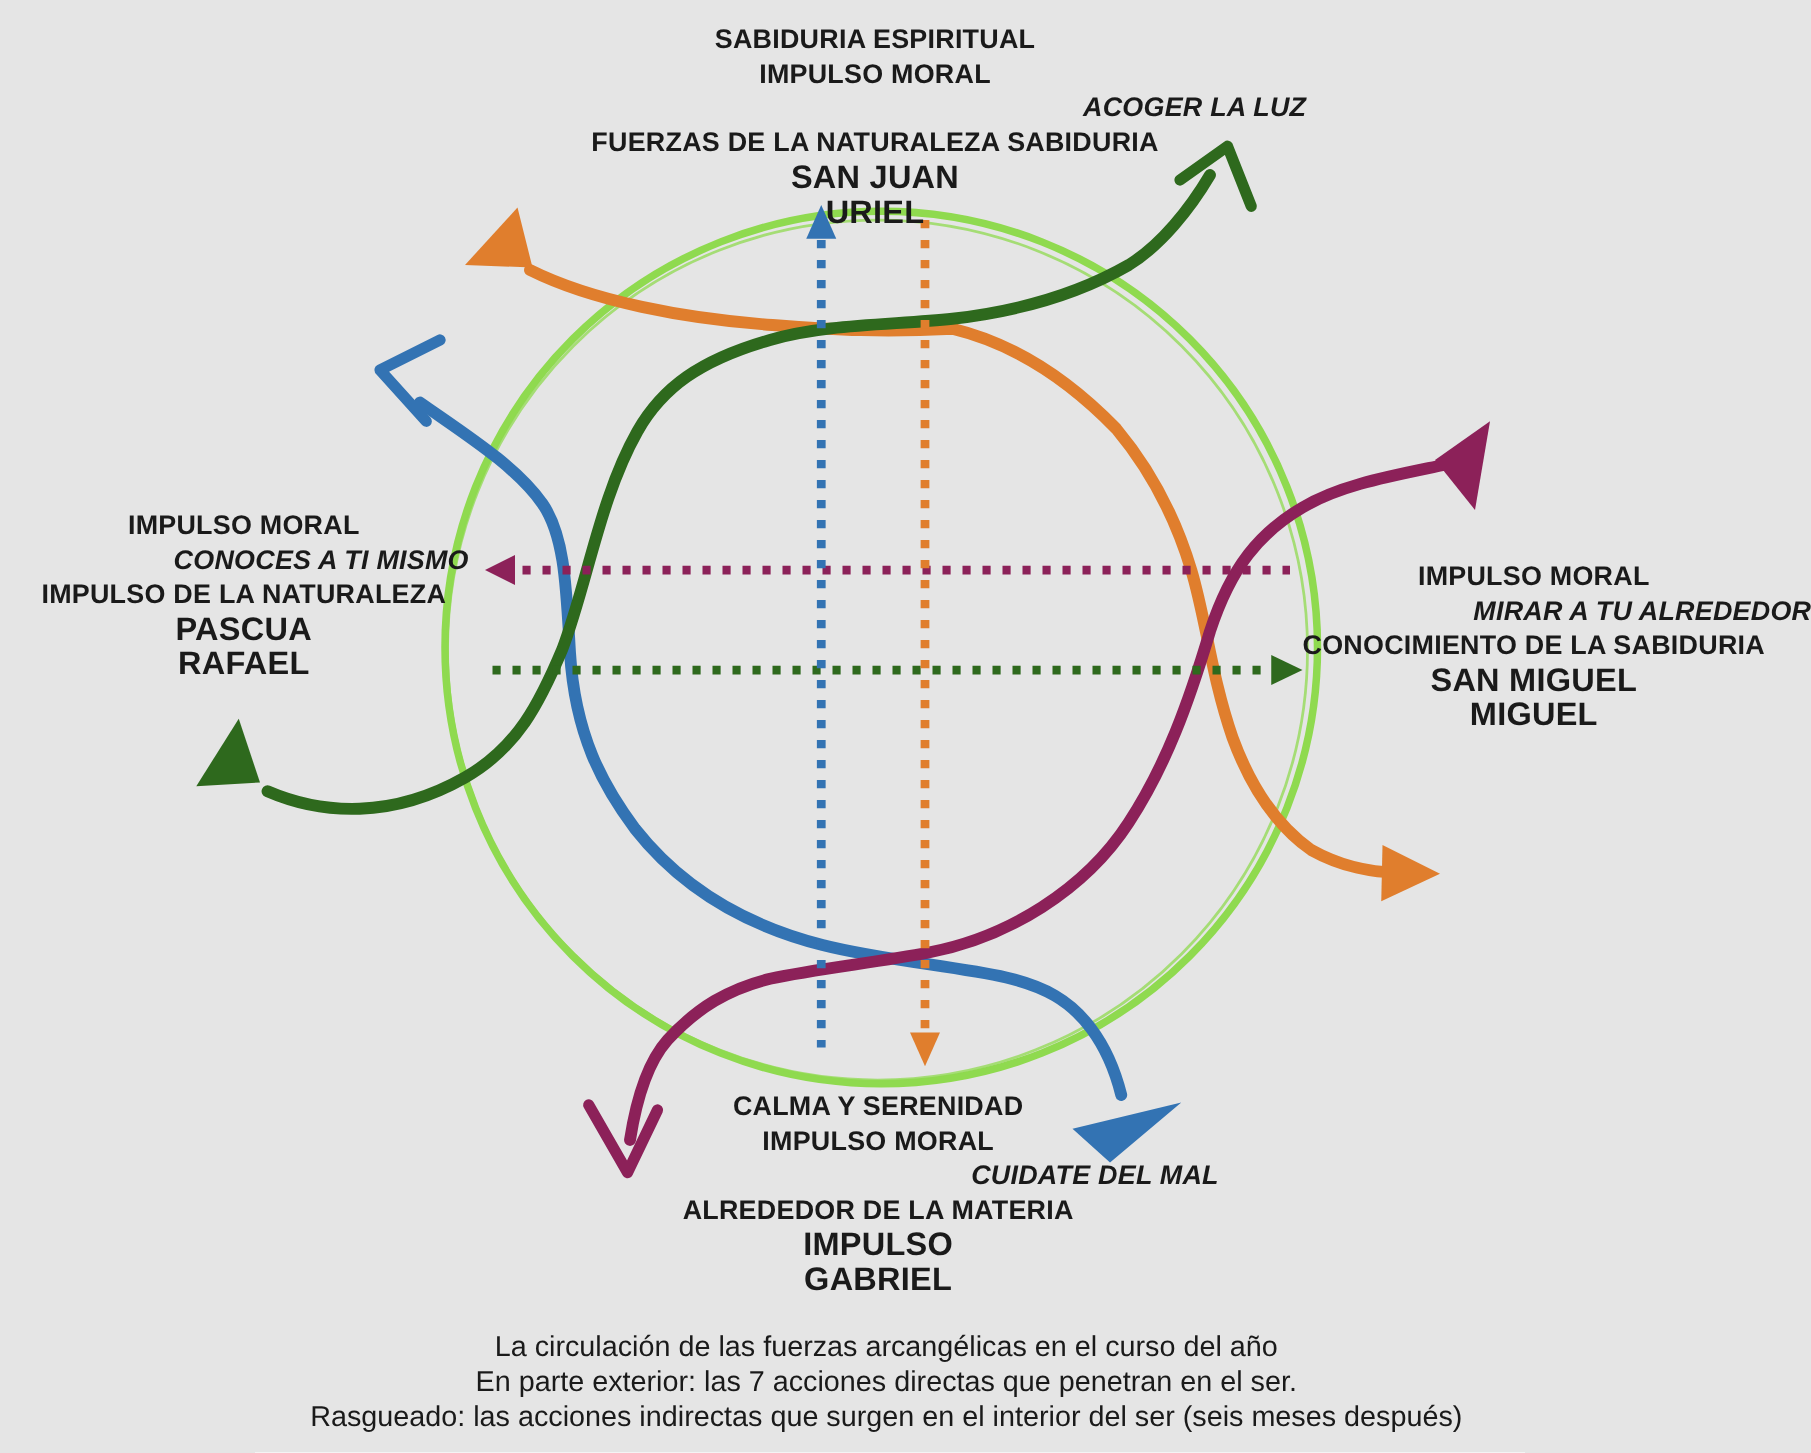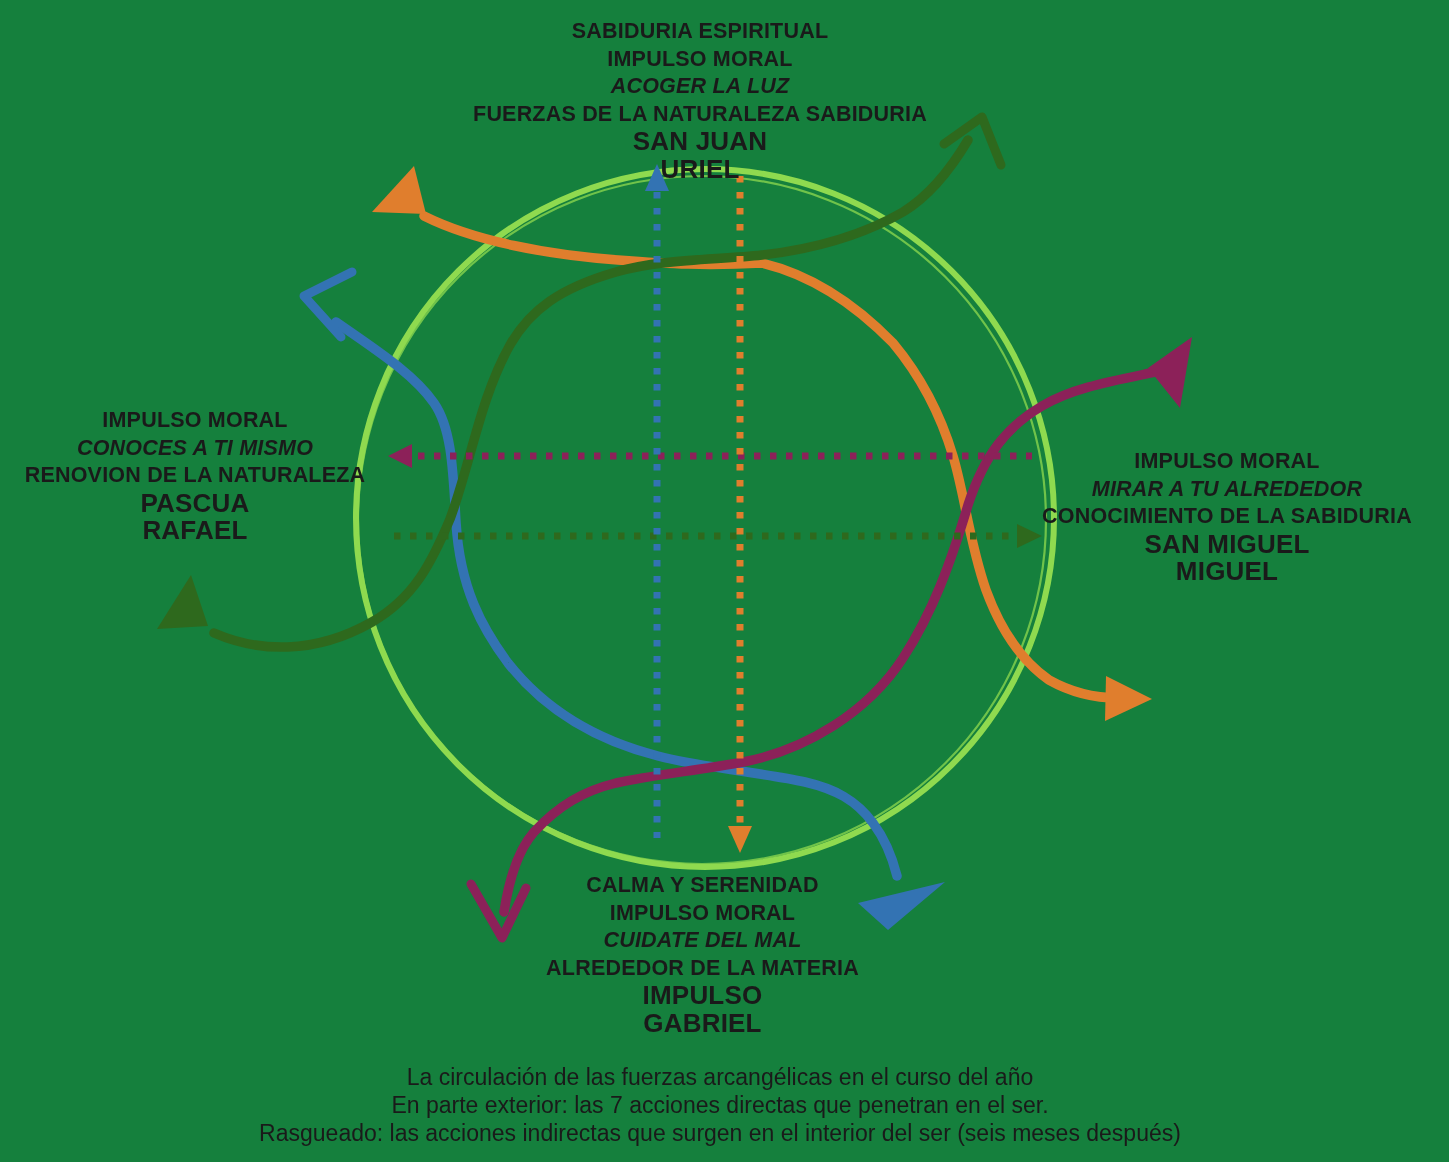--- a/index.html
+++ b/index.html
@@ -1,37 +1,37 @@
 <!DOCTYPE html>
 <html><head>
 <meta charset="utf-8">
 <style>
   html,body{margin:0;padding:0;background:#ffffff;}
   .stage{
     position:relative;
     width:1449px;height:1162px;
-    background:#15803d;
+    background:#e5e5e5;
     font-family:"Liberation Sans",sans-serif;
     color:#1a1a1a;
     overflow:hidden;
   }
   .drawing{position:absolute;left:0;top:0;z-index:0;}
   .block{
     position:absolute;z-index:2;text-align:center;
     font-size:21.5px;line-height:27.5px;font-weight:600;
     letter-spacing:.2px;white-space:nowrap;
   }
-  .block .it{font-style:italic;}
+  .block .it{font-style:italic;text-align:right;}
   .block .bd{font-weight:800;font-size:26px;}
   .b-top{left:355px;top:18px;width:690px;}
   .b-left{left:15px;top:407px;width:360px;}
   .b-right{left:1005px;top:448px;width:444px;}
   .b-bottom{left:430px;top:872px;width:545px;}
   .caption{
-    position:absolute;z-index:2;left:15px;top:1063px;width:1410px;
+    position:absolute;z-index:2;left:4px;top:1063px;width:1410px;
     text-align:center;font-size:23px;line-height:28px;font-weight:500;
   }
 </style>
 </head>
 <body>
 
 <div class="stage">
 
   <svg class="drawing" width="1449" height="1162" viewBox="0 0 1449 1162" xmlns="http://www.w3.org/2000/svg">
 
@@ -72,21 +72,21 @@
     <div class="ln">IMPULSO MORAL</div>
     <div class="ln it">ACOGER LA LUZ</div>
     <div class="ln">FUERZAS DE LA NATURALEZA SABIDURIA</div>
     <div class="ln bd">SAN JUAN</div>
     <div class="ln bd">URIEL</div>
   </div>
 
   <div class="block b-left">
     <div class="ln">IMPULSO MORAL</div>
     <div class="ln it">CONOCES A TI MISMO</div>
-    <div class="ln">RENOVION DE LA NATURALEZA</div>
+    <div class="ln">IMPULSO DE LA NATURALEZA</div>
     <div class="ln bd">PASCUA</div>
     <div class="ln bd">RAFAEL</div>
   </div>
 
   <div class="block b-right">
     <div class="ln">IMPULSO MORAL</div>
     <div class="ln it">MIRAR A TU ALREDEDOR</div>
     <div class="ln">CONOCIMIENTO DE LA SABIDURIA</div>
     <div class="ln bd">SAN MIGUEL</div>
     <div class="ln bd">MIGUEL</div>

